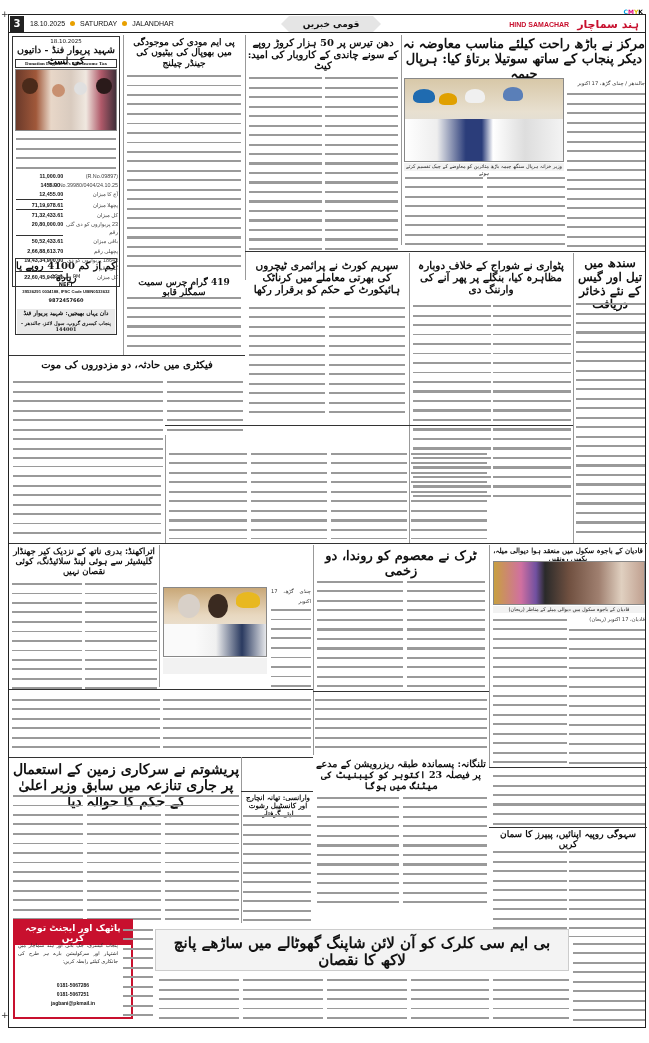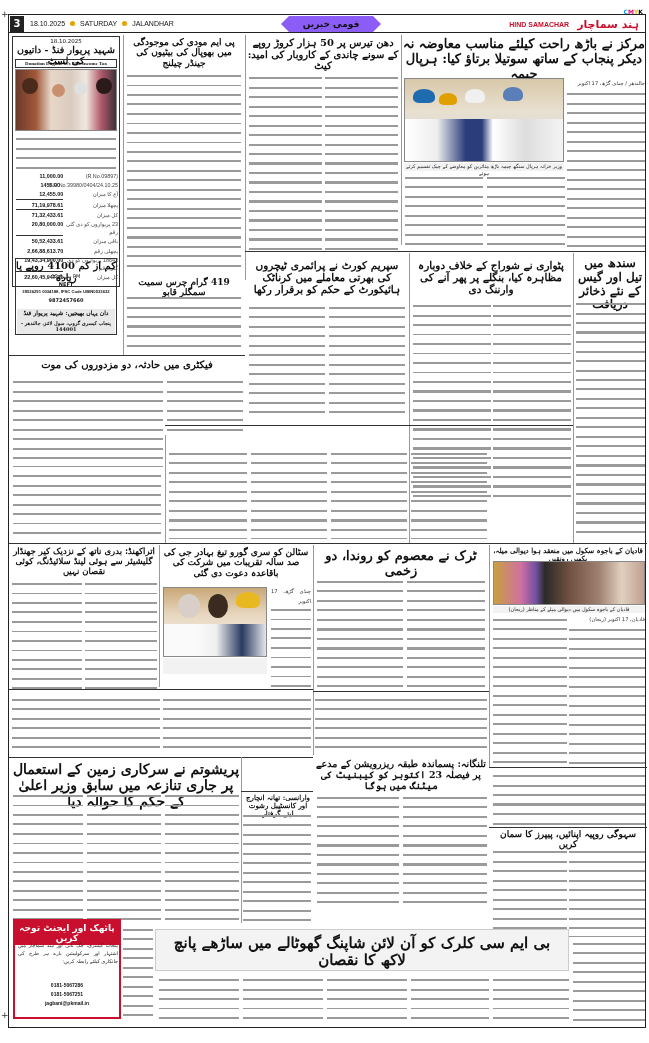--- a/index.html
+++ b/index.html
@@ -7,21 +7,21 @@
 body{position:relative;font-family:"DejaVu Sans",sans-serif;color:#111}
 .abs{position:absolute}
 .cmyk{position:absolute;right:6px;top:8px;font-size:6px;font-weight:bold;letter-spacing:0}
 .cmyk .c{color:#00a0e0}.cmyk .m{color:#e0007a}.cmyk .y{color:#e0c000}.cmyk .k{color:#000}
 .reg{position:absolute;width:10px;height:10px;font-size:9px;line-height:10px;color:#333}
 .page{position:absolute;left:8px;top:14px;width:638px;height:1014px;border:1px solid #222}
 .mast{position:absolute;left:0;top:0;width:100%;height:18px;border-bottom:1px solid #222;display:flex;align-items:center;font-size:7px}
 .pno{background:#222;color:#fff;font-weight:bold;font-size:10px;width:14px;height:16px;display:flex;align-items:center;justify-content:center;margin-left:1px}
 .mast .meta{margin-left:6px;display:flex;gap:5px;align-items:center;font-family:"Liberation Sans",sans-serif;font-size:7px}
 .dot{width:5px;height:5px;border-radius:50%;background:#e8a000;display:inline-block}
-.section-tag{position:absolute;left:272px;top:1px;width:100px;height:16px;background:#8b5cf6;clip-path:polygon(8% 0,92% 0,100% 50%,92% 100%,8% 100%,0 50%);display:flex;align-items:center;justify-content:center;font-weight:bold;font-size:9px;direction:rtl}
+.section-tag{position:absolute;left:272px;top:1px;width:100px;height:16px;background:#e5e5e5;clip-path:polygon(8% 0,92% 0,100% 50%,92% 100%,8% 100%,0 50%);display:flex;align-items:center;justify-content:center;font-weight:bold;font-size:9px;direction:rtl}
 .brand{position:absolute;right:6px;top:1px;display:flex;align-items:center;gap:8px;height:16px}
 .brand .en{font-family:"Liberation Sans",sans-serif;font-weight:bold;font-size:7px;color:#c8102e}
 .brand .ur{font-weight:bold;font-size:11px;color:#c8102e;direction:rtl}
 .col-rule{position:absolute;background:#999;width:1px}
 .row-rule{position:absolute;background:#333;height:1px}
 .hl{position:absolute;direction:rtl;text-align:center;font-weight:bold;color:#111;line-height:1.15;font-family:"DejaVu Serif",serif}
 .body-txt{position:absolute;overflow:hidden;direction:rtl;text-align:justify;font-size:5.2px;line-height:9.5px;color:#333}
 .photo{position:absolute;overflow:hidden;border:1px solid #888}
 .cap{position:absolute;direction:rtl;text-align:center;font-size:5px;line-height:7px;color:#222;background:#f2f2f2}
 .box{position:absolute;border:1px solid #333}
@@ -188,21 +188,20 @@
   <div class="body-txt lines" style="left:4px;top:456px;width:148px;height:70px"></div>
 
   <div class="row-rule" style="left:0;top:528px;width:638px"></div>
 
   <div class="hl" style="left:2px;top:532px;width:146px;font-size:8.5px">اتراکھنڈ: بدری ناتھ کے نزدیک کیر جھنڈار گلیشیئر سے ہوئی لینڈ سلائیڈنگ، کوئی نقصان نہیں</div>
   <div class="body-txt lines" style="left:76px;top:564px;width:72px;height:110px"></div>
   <div class="body-txt lines" style="left:3px;top:564px;width:70px;height:110px"></div>
 
   <div class="col-rule" style="left:150px;top:530px;height:142px"></div>
 
-  <div class="hl" style="left:152px;top:532px;width:150px;font-size:9px">سٹالن کو سری گورو تیغ بہادر جی کی صد سالہ تقریبات میں شرکت کی باقاعدہ دعوت دی گئی</div>
   <div class="photo" style="left:154px;top:572px;width:104px;height:70px;background:linear-gradient(180deg,#c9a878 0,#e8d8c0 40%,#f2f2f2 100%)">
     <div class="abs" style="left:14px;top:6px;width:22px;height:24px;border-radius:50%;background:#d8d0c8"></div>
     <div class="abs" style="left:44px;top:6px;width:20px;height:24px;border-radius:50%;background:#3a2a20"></div>
     <div class="abs" style="left:72px;top:4px;width:24px;height:16px;border-radius:50% 50% 30% 30%;background:#e8b820"></div>
     <div class="abs" style="left:0;top:36px;width:104px;height:34px;background:linear-gradient(90deg,#fafafa 0,#fafafa 30%,#f0f0f0 50%,#2a3a60 75%,#f5f5f5 100%)"></div>
   </div>
   <div class="cap" style="left:154px;top:643px;width:104px;height:16px"></div>
   <div class="body-txt" style="left:262px;top:572px;width:40px;height:100px"><span>چنڈی گڑھ، 17 اکتوبر</span></div>
   <div class="body-txt lines" style="left:262px;top:590px;width:40px;height:82px"></div>
 
@@ -244,21 +243,21 @@
   <div class="body-txt lines" style="left:234px;top:796px;width:68px;height:110px"></div>
 
   <div class="row-rule" style="left:480px;top:752px;width:158px"></div>
   <div class="body-txt lines" style="left:484px;top:756px;width:152px;height:54px"></div>
 
   <div class="row-rule" style="left:480px;top:812px;width:158px"></div>
   <div class="hl" style="left:482px;top:814px;width:154px;font-size:9px">سہوگی روپیہ اپنائیں، پیپرز کا سمان کریں</div>
   <div class="body-txt lines" style="left:560px;top:832px;width:76px;height:90px"></div>
   <div class="body-txt lines" style="left:484px;top:832px;width:74px;height:90px"></div>
 
-  <div class="adbox" style="left:4px;top:904px;width:108px;height:100px">
+  <div class="adbox" style="left:4px;top:904px;width:120px;height:100px">
     <div class="adhead">پاٹھک اور ایجنٹ توجہ کریں</div>
     <div class="body-txt" style="left:3px;top:20px;width:100px;height:36px;font-size:5px;line-height:8px;color:#222">پنجاب کیسری، جگ بانی اور ہند سماچار میں اشتہار اور سرکولیشن بارے ہر طرح کی جانکاری کیلئے رابطہ کریں:</div>
     <div class="abs" style="left:0;top:60px;width:100%;text-align:center;font-size:5px;font-weight:bold;font-family:'Liberation Sans',sans-serif;line-height:9px">
       <div>0181-5067286</div>
       <div>0181-5067251</div>
       <div>jagbani@pkmail.in</div>
     </div>
   </div>
   <div class="body-txt lines" style="left:114px;top:910px;width:30px;height:96px"></div>
 

